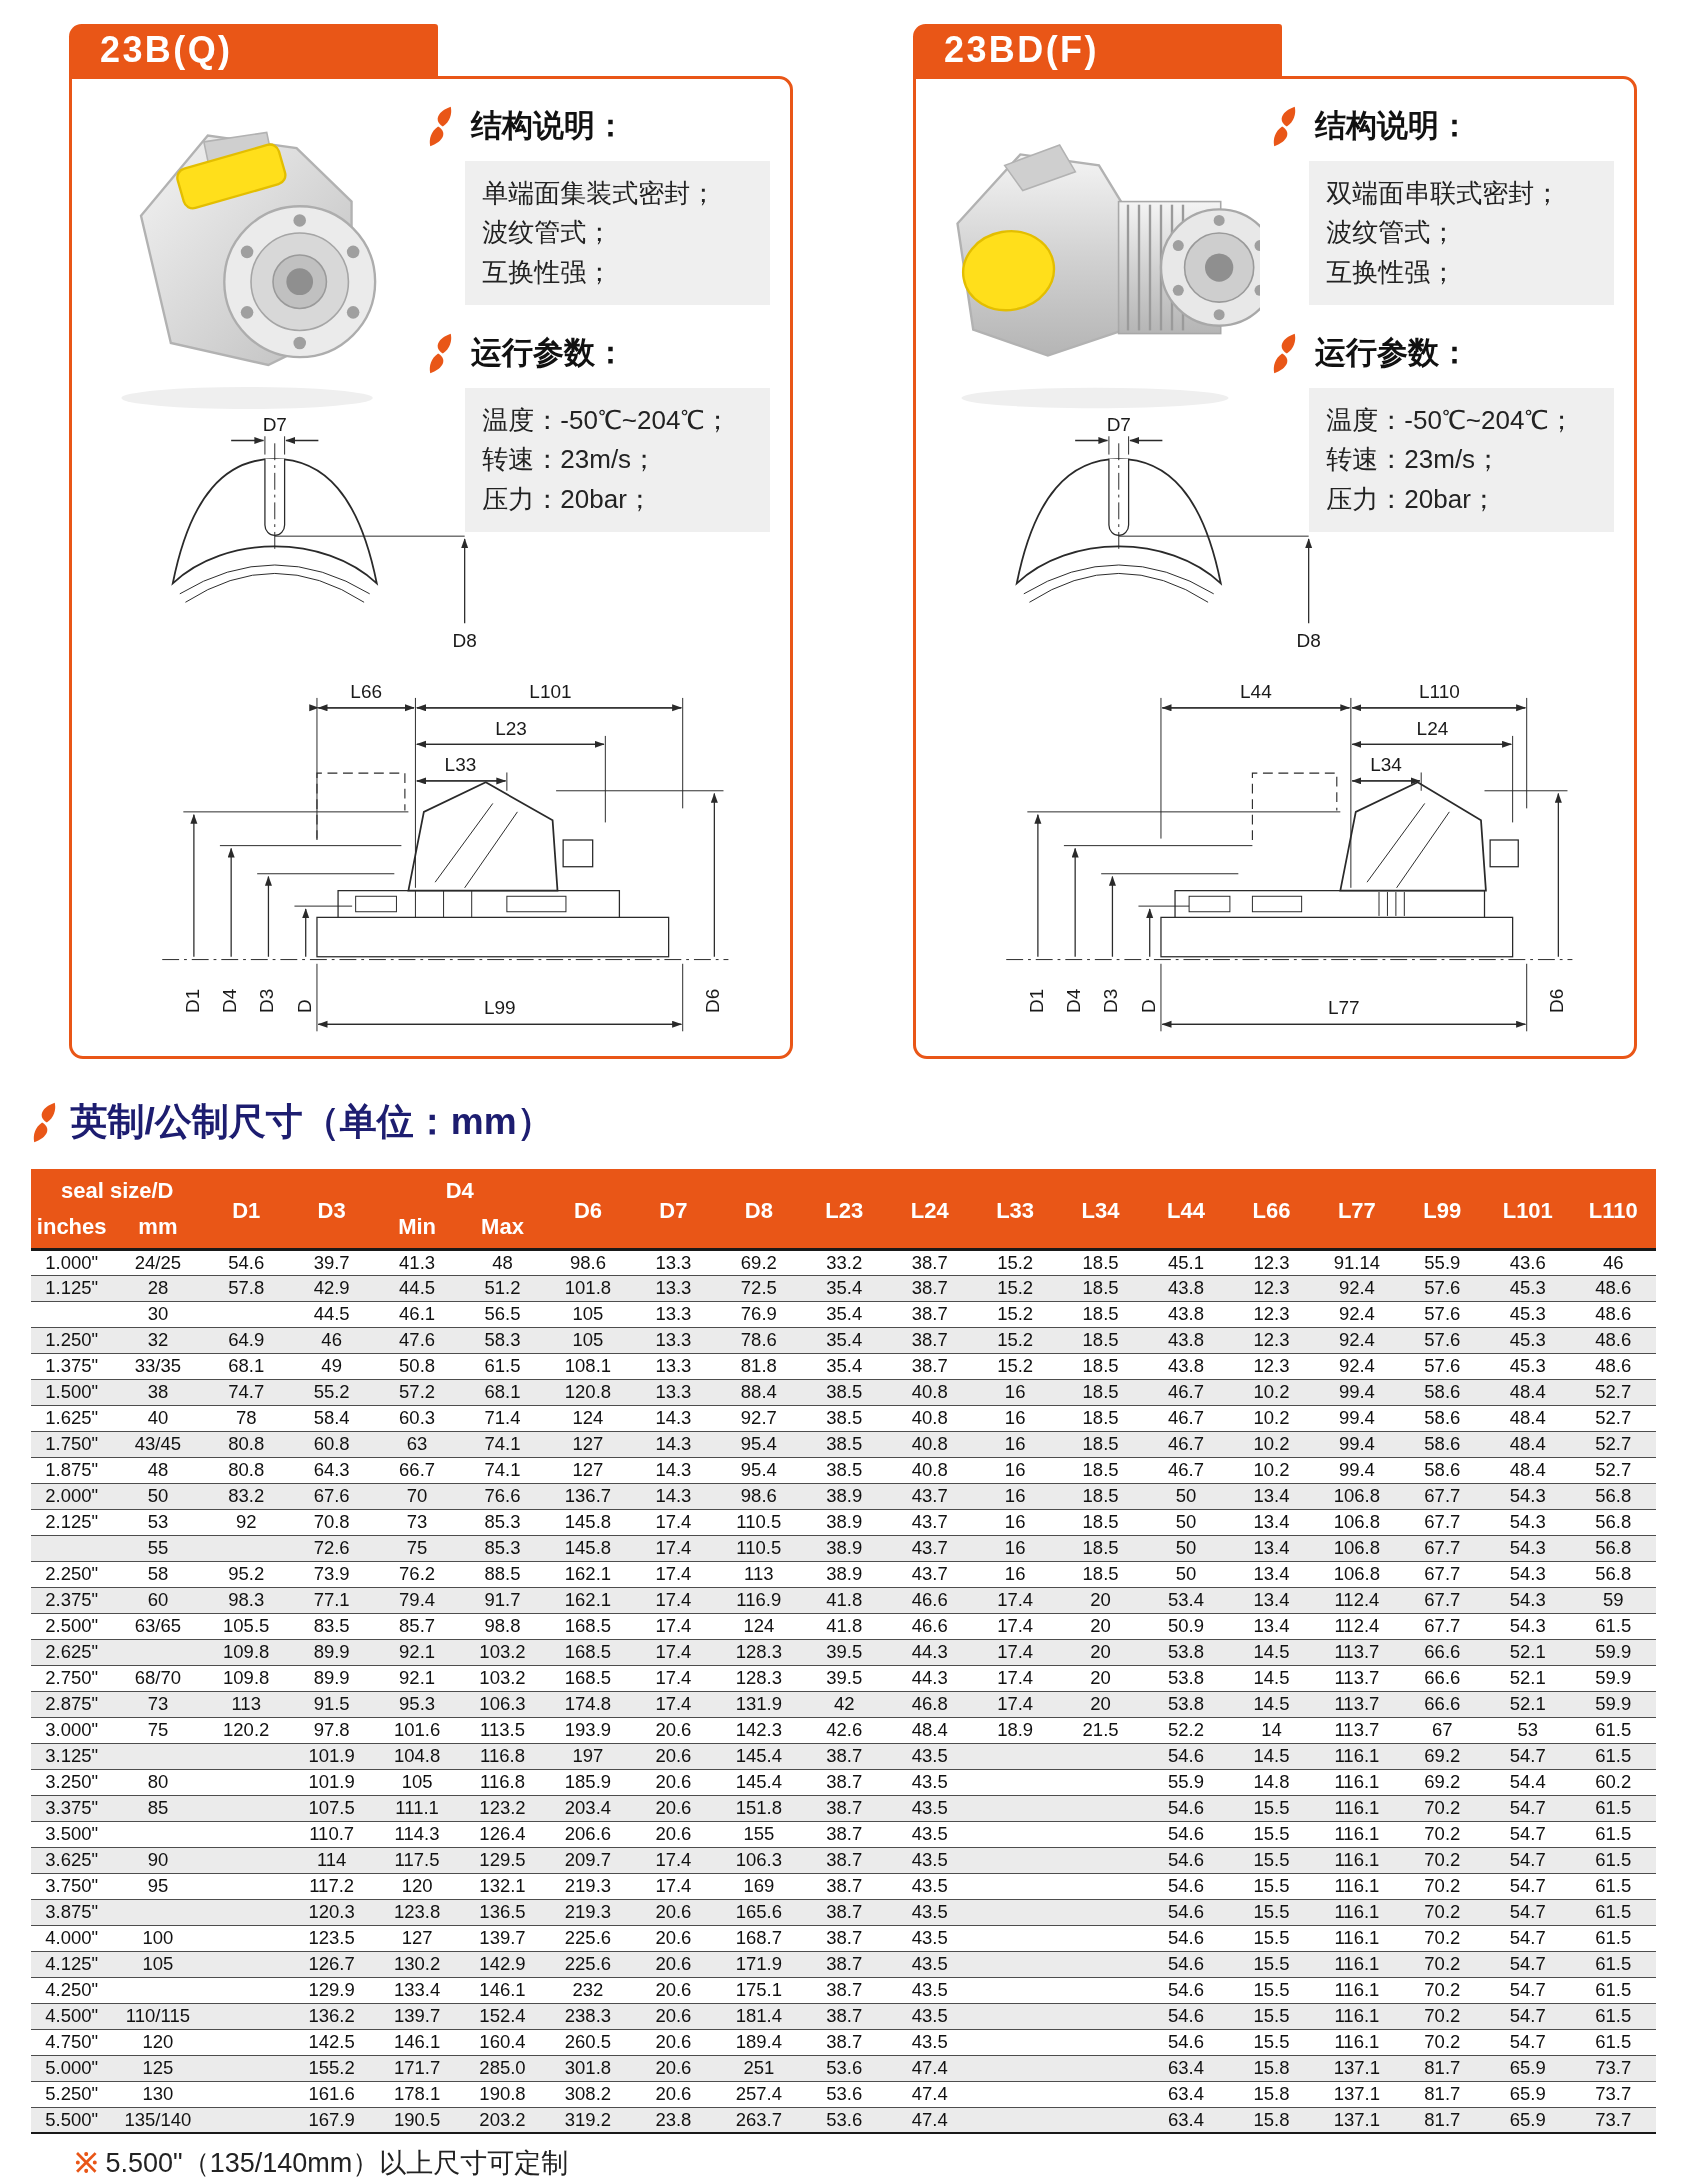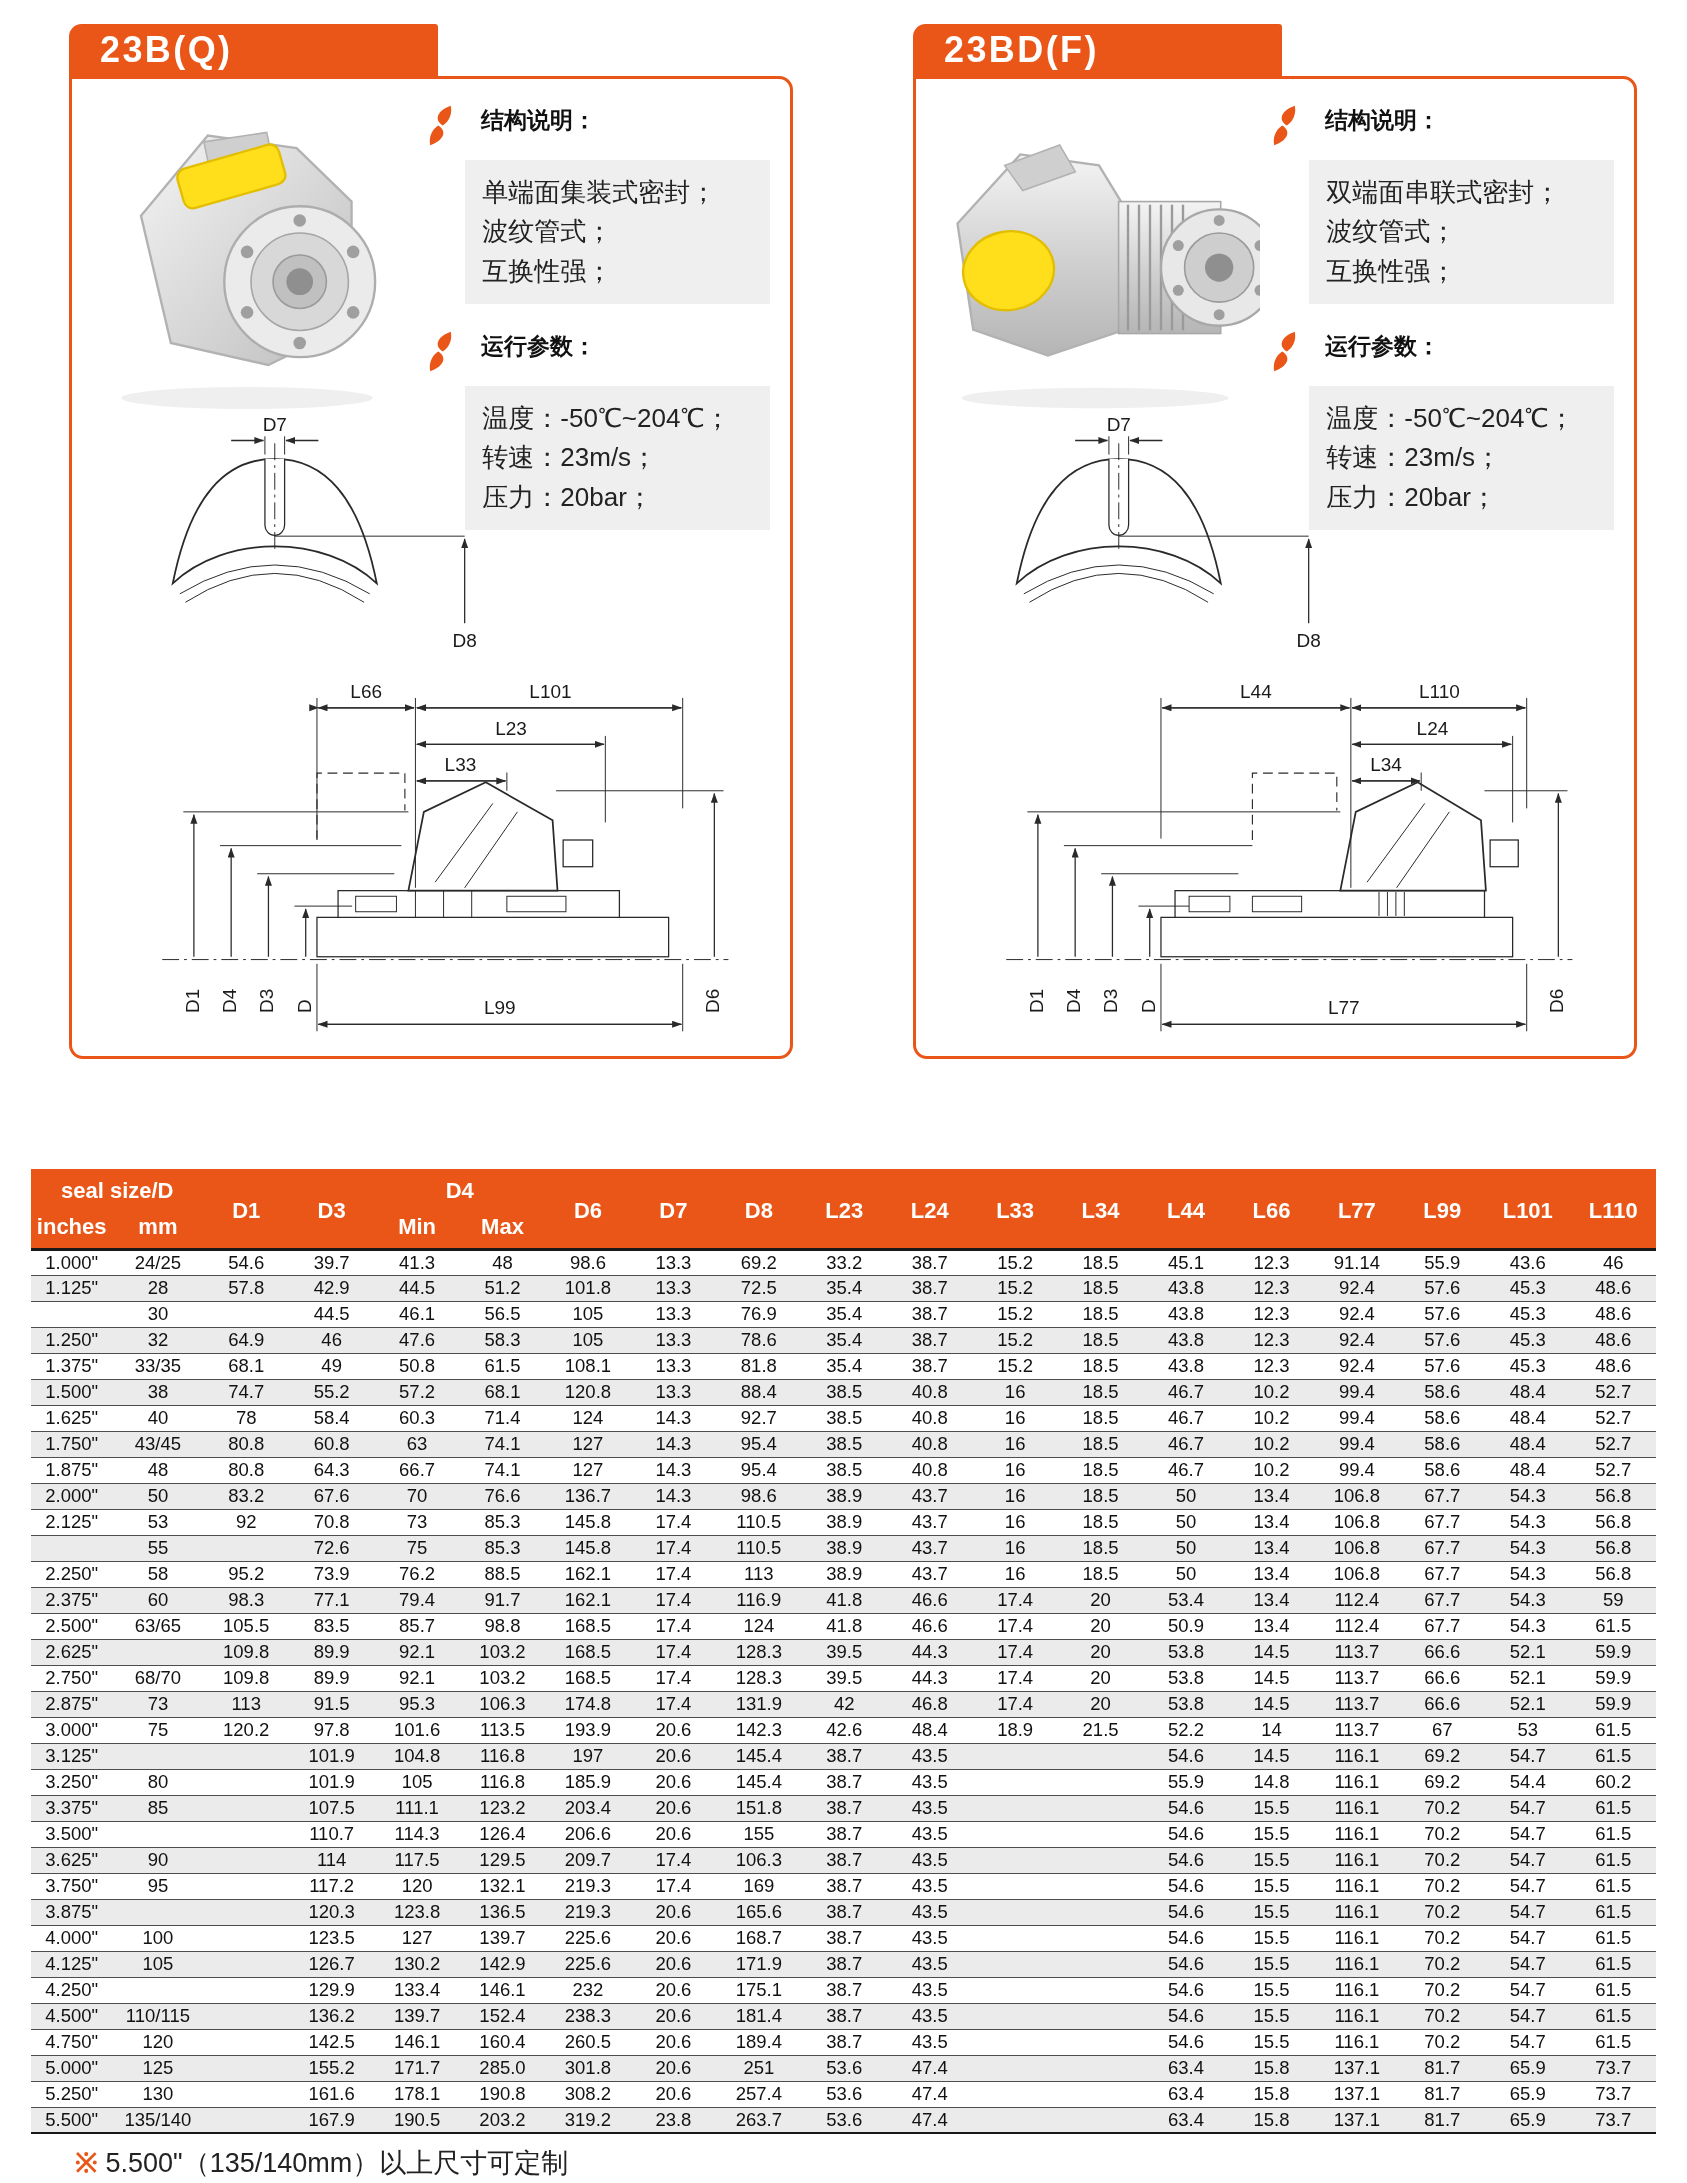--- a/index.html
+++ b/index.html
@@ -10,21 +10,21 @@
   
   .panel{position:absolute; top:23.6px; width:724px; height:1035px;}
   .panel.left{left:69px;} .panel.right{left:913px;}
   .tab{position:absolute; top:0; left:0; width:369px; height:53px; background:var(--accent);
        border-radius:12.6px 3.1px 0 0; color:#fff; font-size:36px; font-weight:bold; letter-spacing:2.4px;
        line-height:52px; padding-left:31px;}
   .panel-body{position:absolute; top:52px; left:0; right:0; bottom:0; border:3.9px solid var(--accent);
        border-radius:0 14px 14px 14px; background:#fff;}
   .photo{position:absolute; left:14px; top:11px; width:330px; height:330px;}
   .info{position:absolute; left:355px; top:20.4px; right:20.4px;}
-  .sec-title{display:flex; align-items:flex-start; gap:27px; font-size:23px; font-weight:bold; color:#111; margin-top:6.3px;}
+  .sec-title{display:flex; align-items:flex-end; gap:17px; font-size:31px; font-weight:bold; color:#111; margin-top:6.3px;}
   .flame{width:27px; height:41px; flex:0 0 auto;}
   .sec-list{list-style:none; background:#efefef; margin:14px 0 27px 38px; padding:12.6px 17.3px;
        font-size:26px; line-height:1.52; color:#222;}
   .drawing{position:absolute; left:4.7px; top:339px; width:705px; height:633px;}
   .dthin{stroke:#2a2a2a; stroke-width:1.4; fill:none;}
   .ddim{stroke:#2a2a2a; stroke-width:1.8; fill:none;}
   .ddash{stroke:#2a2a2a; stroke-width:1.6; fill:none; stroke-dasharray:14 8;}
   .dcl{stroke:#2a2a2a; stroke-width:1.4; fill:none; stroke-dasharray:24 7 4 7;}
   .dtxt{font-family:"Liberation Sans", sans-serif; font-size:27px; fill:#1a1a1a;}
   .dfill{fill:#fff; stroke:#2a2a2a; stroke-width:2.5;}
@@ -340,20 +340,27 @@
           <line class="dthin" x1="290" y1="776" x2="290" y2="872"></line>
           <line class="dthin" x1="810" y1="776" x2="810" y2="872"></line>
           <line class="ddim" x1="292" y1="862" x2="808" y2="862" marker-end="url(#arrB)"></line>
           <line class="ddim" x1="808" y1="862" x2="292" y2="862" marker-end="url(#arrB)"></line>
           <text class="dtxt" x="550" y="848" text-anchor="middle">L77</text>
         </g>
       </svg>
     </div>
   </section>
 
+  <div class="tbl-title">
+    <svg class="flame" viewBox="0 0 34 52">
+      <path d="M30 1 C13 7 8 19 20 26 C29 20 32 10 30 1 Z" fill="#E95617"></path>
+      <path d="M4 51 C21 45 26 33 14 26 C5 32 2 42 4 51 Z" fill="#E95617"></path>
+    </svg>
+    <span>英制/公制尺寸（单位：mm）</span>
+  </div>
 
   <div class="tbl-wrap">
     <table class="dims">
       <colgroup>
         <col class="c-in">
           <col class="c-mm">
         <col class="c-n">
           <col class="c-n">
           <col class="c-n">
           <col class="c-n">

